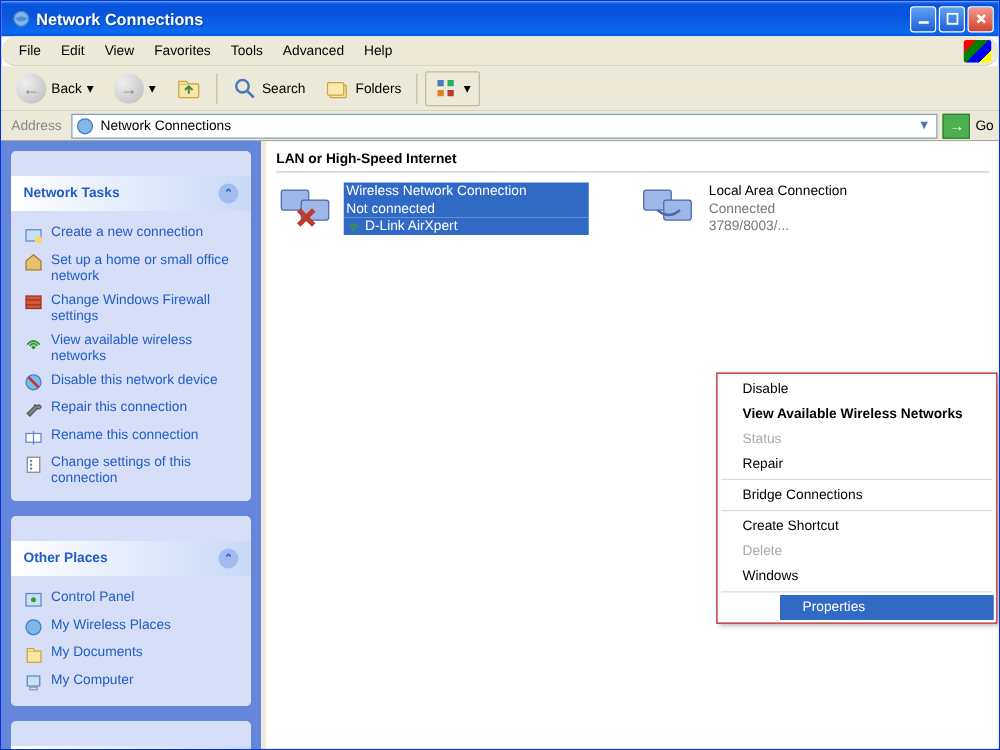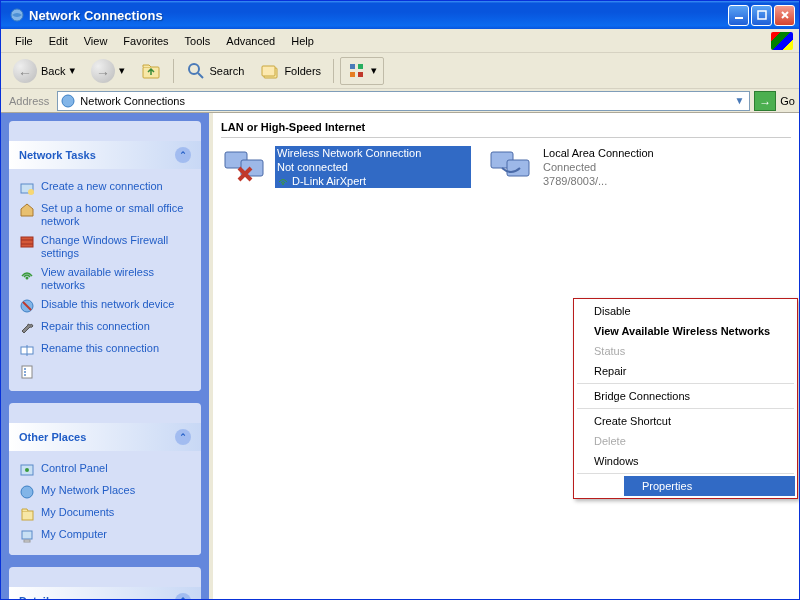--- a/index.html
+++ b/index.html
@@ -8,21 +8,21 @@
 .window { width: 800px; height: 600px; border: 1px solid #0831d9; background: #fff; display: flex; flex-direction: column; }
 
 .titlebar { height: 28px; background: linear-gradient(to bottom, #3c91f7 0%, #0855dd 8%, #0855dd 40%, #0b6aef 88%, #0855dd 100%); display: flex; align-items: center; padding: 0 4px; }
 .titlebar .app-icon { width: 16px; height: 16px; margin: 0 4px; }
 .titlebar .title { color: #fff; font-weight: bold; font-size: 13px; flex: 1; text-shadow: 1px 1px 1px rgba(0,0,0,0.3); }
 .titlebar .win-btns { display: flex; gap: 2px; }
 .titlebar .win-btn { width: 21px; height: 21px; border-radius: 3px; border: 1px solid #fff; display: flex; align-items: center; justify-content: center; color: #fff; font-weight: bold; font-size: 11px; cursor: pointer; }
 .win-btn.min, .win-btn.max { background: linear-gradient(to bottom, #5ba4f4, #1f5fd8); }
 .win-btn.close { background: linear-gradient(to bottom, #f49b8e, #d4432e); }
 
-.menubar { height: 24px; background: #ece9d8; display: flex; align-items: center; padding: 0 6px; border-bottom: 1px solid #d6d2c2; }
+.menubar { height: 24px; background: #ece9d8; display: flex; align-items: center; padding: 0 6px; border-bottom: 1px solid #d6d2c2; border-radius: 12px; }
 .menubar .menu-item { padding: 2px 8px; cursor: pointer; }
 .menubar .spacer { flex: 1; }
 .menubar .flag { width: 22px; height: 18px; background: linear-gradient(135deg, red 25%, green 25% 50%, blue 50% 75%, yellow 75%); border-radius: 2px; }
 
 .toolbar { height: 36px; background: #ece9d8; display: flex; align-items: center; padding: 0 6px; gap: 4px; border-bottom: 1px solid #d6d2c2; }
 .tb-btn { display: flex; align-items: center; gap: 4px; padding: 3px 6px; cursor: pointer; border-radius: 3px; }
 .tb-btn .circ { width: 24px; height: 24px; border-radius: 50%; background: radial-gradient(circle at 30% 30%, #d8e9c8, #87b851); display: flex; align-items: center; justify-content: center; color: #fff; font-size: 14px; }
 .tb-btn.disabled .circ { background: radial-gradient(circle at 30% 30%, #eee, #bbb); color: #888; }
 .tb-sep { width: 1px; height: 24px; background: #c0bba8; margin: 0 2px; }
 .tb-icon { width: 20px; height: 20px; }
@@ -39,21 +39,21 @@
 .panel-hdr { background: linear-gradient(to right, #fff, #c8d8f5); padding: 6px 10px; display: flex; align-items: center; justify-content: space-between; font-weight: bold; color: #215dc6; font-size: 11px; margin-top: 20px; }
 .panel-hdr .chev { width: 16px; height: 16px; border-radius: 50%; background: #a2bcf0; display: flex; align-items: center; justify-content: center; color: #215dc6; font-size: 9px; }
 .panel-body { padding: 8px 10px; background: #d6dff7; }
 .task-link { display: flex; align-items: flex-start; gap: 6px; padding: 3px 0; color: #215dc6; cursor: pointer; line-height: 13px; }
 .task-link .ti { width: 16px; height: 16px; flex-shrink: 0; }
 
 .divider { width: 4px; background: #ece9d8; cursor: ew-resize; }
 
 .content { flex: 1; background: #fff; padding: 4px 8px; position: relative; overflow: auto; }
 .group-hdr { font-weight: bold; font-size: 11px; padding: 4px 0; border-bottom: 1px solid #ccc; margin-bottom: 8px; }
-.conn-list { display: flex; gap: 16px; flex-wrap: wrap; }
+.conn-list { display: flex; gap: 40px; flex-wrap: wrap; }
 .conn-item { display: flex; gap: 6px; width: 250px; }
 .conn-icon { width: 48px; height: 40px; flex-shrink: 0; position: relative; }
 .conn-text { flex: 1; }
 .conn-text .line { padding: 1px 2px; }
 .conn-item.selected .conn-text .line { background: #316ac5; color: #fff; }
 
 .context-menu { position: absolute; left: 360px; top: 185px; width: 225px; background: #fff; border: 1px solid #b91c1c; box-shadow: 2px 2px 4px rgba(0,0,0,0.3); padding: 2px; z-index: 100; }
 .ctx-item { padding: 4px 18px; cursor: pointer; }
 .ctx-item.bold { font-weight: bold; }
 .ctx-item.disabled { color: #aaa; cursor: default; }
@@ -221,20 +221,21 @@
               </svg>
               <span>Rename this connection</span>
             </div>
           <div class="task-link">
               <svg class="ti" viewBox="0 0 16 16">
                 <rect x="3" y="2" width="10" height="12" fill="#fff" stroke="#888"></rect>
                 <circle cx="6" cy="5" r="1" fill="#5a8ac8"></circle>
                 <circle cx="6" cy="8" r="1" fill="#5a8ac8"></circle>
                 <circle cx="6" cy="11" r="1" fill="#5a8ac8"></circle>
               </svg>
+              <span>Change settings of this connection</span>
             </div>
         </div>
       </div>
 
       <div class="panel">
         <div class="panel-hdr">
           <span>Other Places</span>
           <span class="chev">⌃</span>
         </div>
         <div class="panel-body">
@@ -242,21 +243,21 @@
               <svg class="ti" viewBox="0 0 16 16">
                 <rect x="2" y="3" width="12" height="10" fill="#c8e0f4" stroke="#5a8ac8"></rect>
                 <circle cx="8" cy="8" r="2" fill="#3a9a3a"></circle>
               </svg>
               <span>Control Panel</span>
             </div>
           <div class="task-link">
               <svg class="ti" viewBox="0 0 16 16">
                 <circle cx="8" cy="8" r="6" fill="#82b5e8" stroke="#3d80c4"></circle>
               </svg>
-              <span>My Network Places</span>
+              <span>My Wireless Places</span>
             </div>
           <div class="task-link">
               <svg class="ti" viewBox="0 0 16 16">
                 <rect x="3" y="5" width="11" height="9" fill="#f7e7a6" stroke="#c9a63c"></rect>
                 <path d="M3 5 L3 3 L8 3 L9 5" fill="#f7e7a6" stroke="#c9a63c"></path>
               </svg>
               <span>My Documents</span>
             </div>
           <div class="task-link">
               <svg class="ti" viewBox="0 0 16 16">

